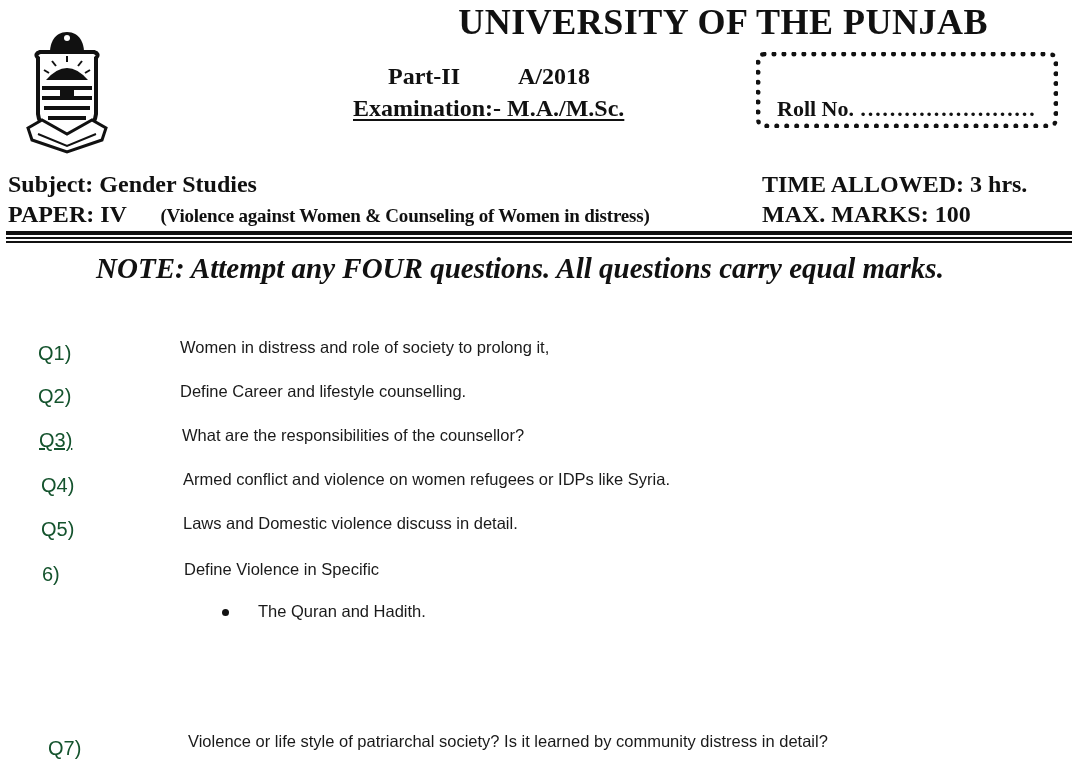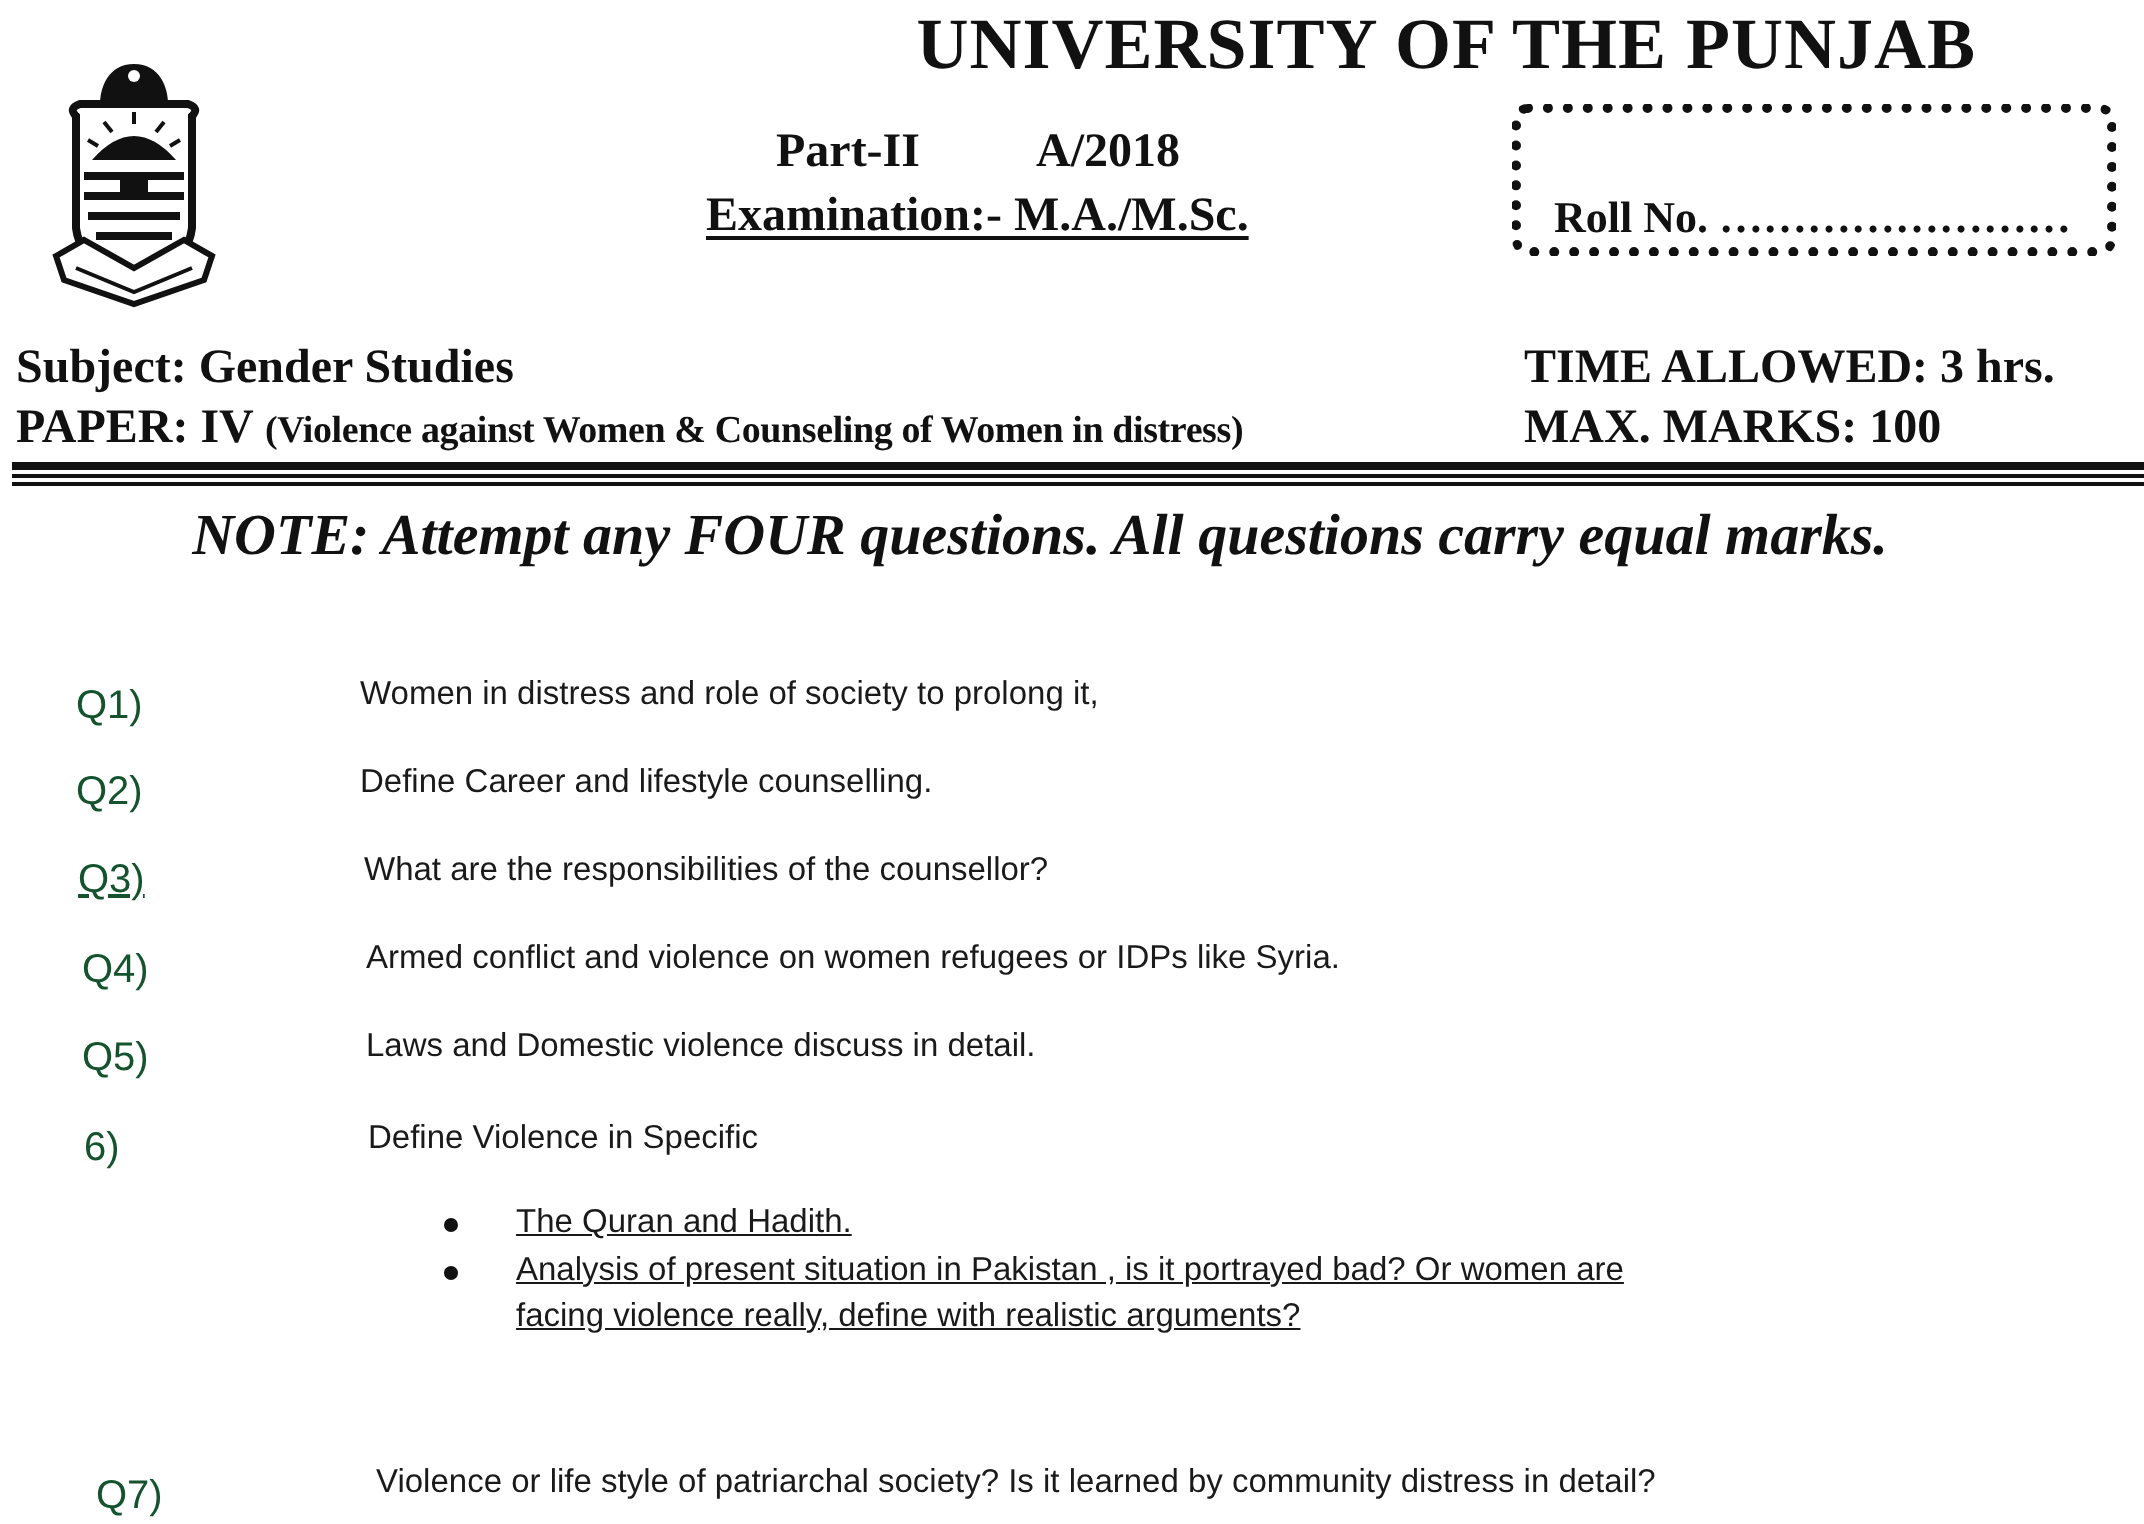--- a/index.html
+++ b/index.html
@@ -62,20 +62,21 @@
       white-space: nowrap;
     }
     .paper {
       left: 8px; top: 200px;
       font-weight: bold; font-size: 24px; line-height: 28px;
       white-space: nowrap;
     }
     .paper .paper-sub {
       font-size: 19px;
       letter-spacing: -0.2px;
+      margin-left: 28px;
     }
     .time-allowed {
       left: 762px; top: 170px;
       font-weight: bold; font-size: 24px; line-height: 28px;
       white-space: nowrap;
     }
     .max-marks {
       left: 762px; top: 200px;
       font-weight: bold; font-size: 24px; line-height: 28px;
       white-space: nowrap;
@@ -109,21 +110,21 @@
     .q-text {
       font-family: "Liberation Sans", sans-serif;
       font-size: 16.5px; line-height: 20px;
       color: #1a1a1a;
       white-space: nowrap;
     }
     .bullets {
       left: 222px; top: 600px; width: 720px;
       margin: 0; padding: 0; list-style: none;
       font-family: "Liberation Sans", sans-serif;
-      font-size: 16.5px; color: #1a1a1a; text-decoration: underline;
+      font-size: 16.5px; color: #1a1a1a;
     }
     .bullets li {
       position: relative;
       padding-left: 36px;
       line-height: 23px;
       margin-bottom: 1px;
     }
     .bullets li .dot {
       position: absolute; left: 0; top: 9px;
       width: 7px; height: 7px; border-radius: 50%;
@@ -203,21 +204,16 @@
 <div class="abs q-text" style="left:183px; top:513px;">Laws and Domestic violence discuss in detail.</div>
 
 <div class="abs q-num" style="left:42px; top:564px;">6)</div>
 <div class="abs q-text" style="left:184px; top:559px;">Define Violence in Specific</div>
 
 <ul class="abs bullets">
   <li>
     <span class="dot"></span>
     <span>The Quran and Hadith.</span>
   </li>
-  <li>
-    <span class="dot"></span>
-    <span class="wrap-line">Analysis of present situation in Pakistan , is it portrayed bad? Or women are</span>
-    <span class="wrap-line">facing violence really, define with realistic arguments?</span>
-  </li>
 </ul>
 
 <div class="abs q-num" style="left:48px; top:738px;">Q7)</div>
 <div class="abs q-text" style="left:188px; top:731px;">Violence or life style of patriarchal society? Is it learned by community distress in detail?</div>
 
 </body></html>

